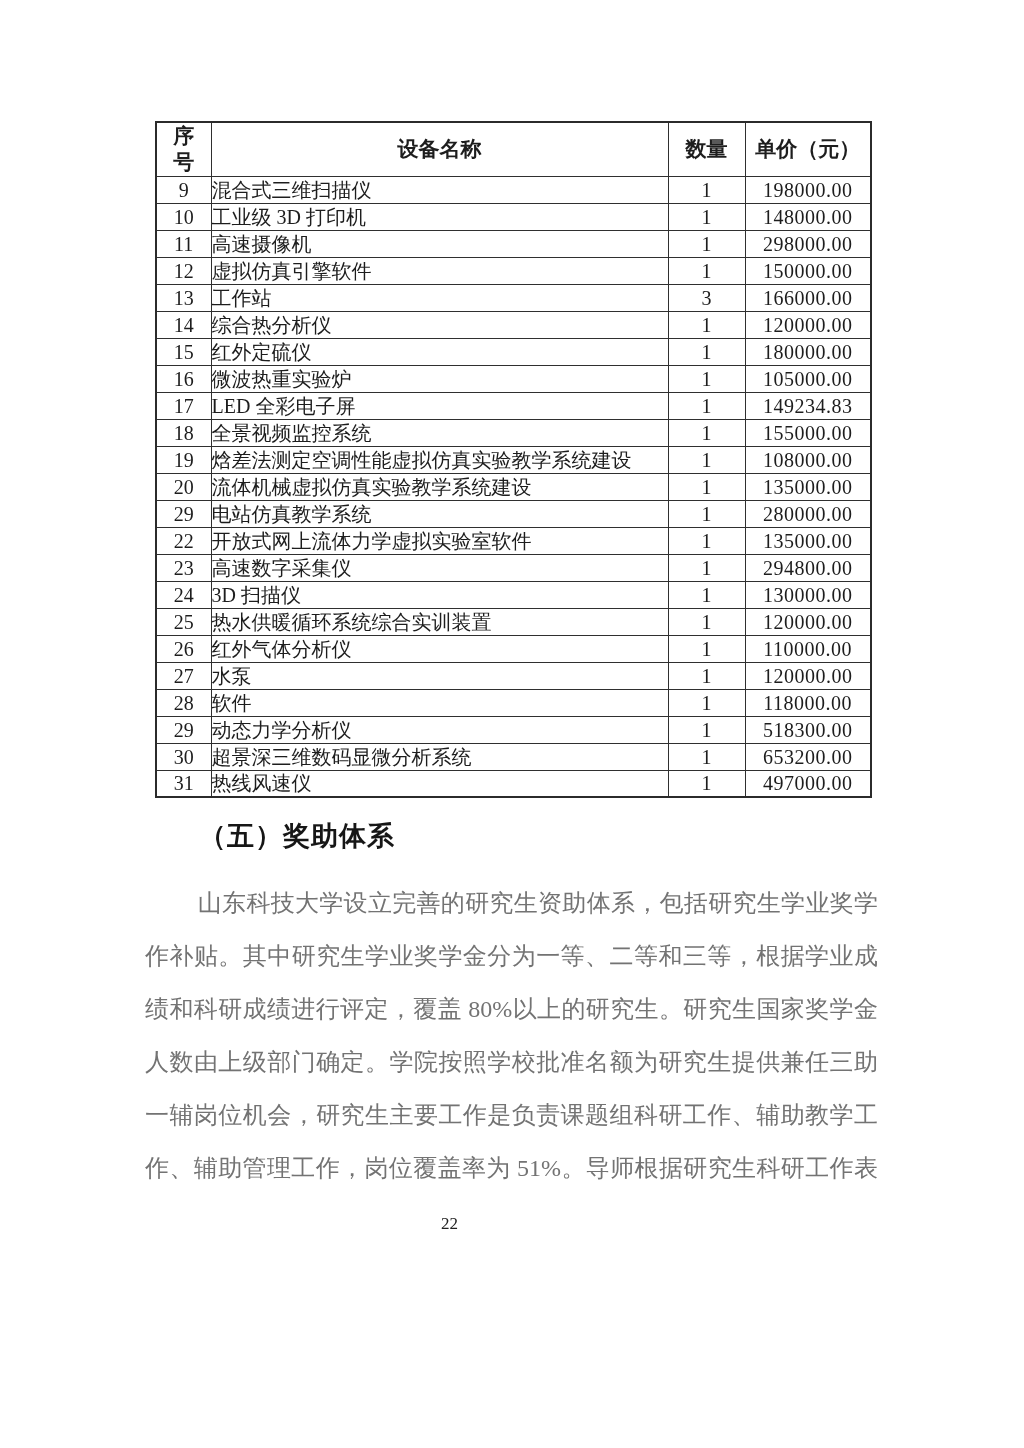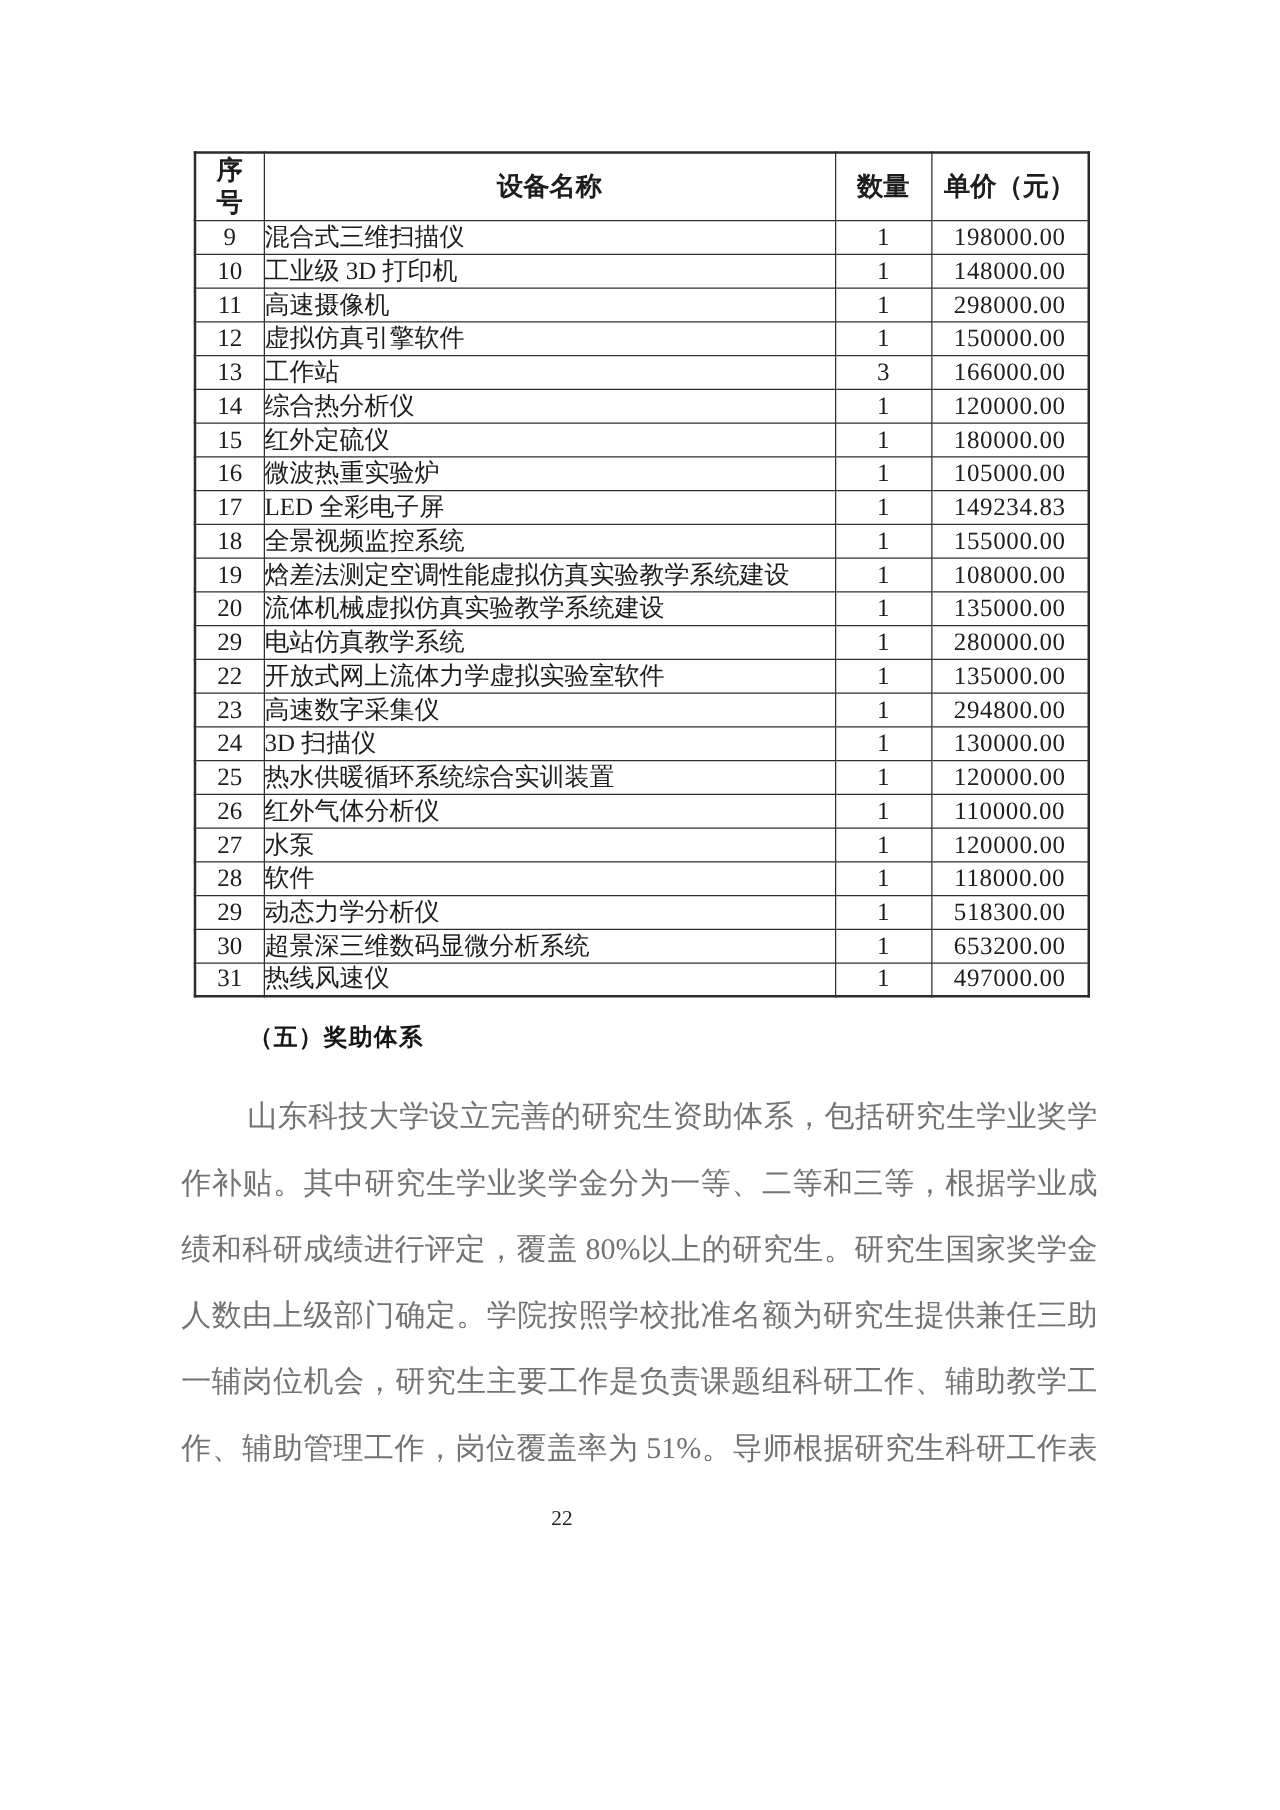--- a/index.html
+++ b/index.html
@@ -56,21 +56,21 @@
     padding: 0;
     line-height: 1;
   }
   td.c-no    { text-align: center; }
   td.c-name  { text-align: left; padding-left: 9px; }
   td.c-qty   { text-align: center; }
   td.c-price { text-align: center; font-size: 19px; letter-spacing: 0.5px; }
   
   .section-heading {
     margin: 22px 0 0 54px;
-    font-size: 19px;
+    font-size: 27px;
     font-weight: bold;
     color: #161616;
     line-height: 1.2;
     letter-spacing: 1px;
   }
   .body-text {
     margin-top: 25px;
     width: 733px;
     font-size: 24px;
     color: #737373;

